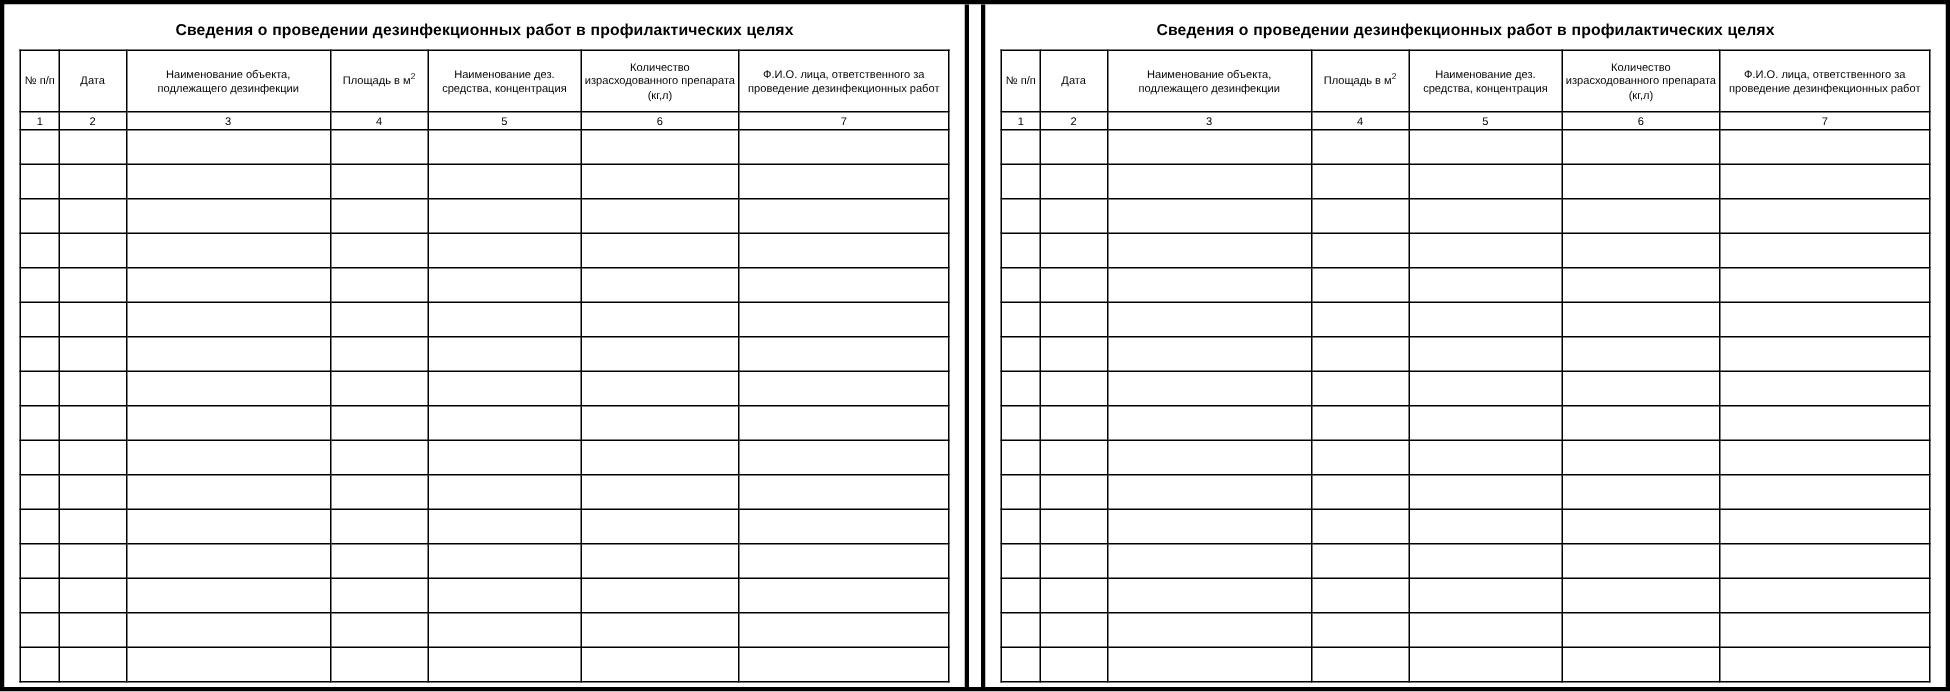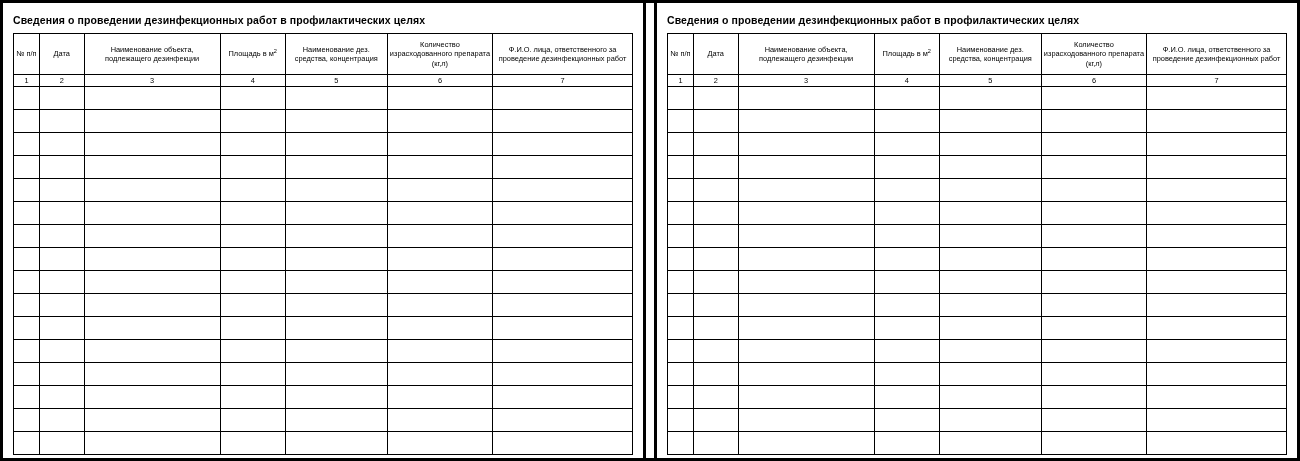--- a/index.html
+++ b/index.html
@@ -29,21 +29,21 @@
     position: relative;
   }
   .gutter {
     width: 8px;
     flex: 0 0 8px;
     background: #fff;
     border-left: 3px solid #000;
     border-right: 3px solid #000;
   }
   .page-title {
-    text-align: left;
+    text-align: center;
     font-size: 10.5px;
     font-weight: bold;
     color: #000;
     margin: 3px 0 7px 0;
     letter-spacing: 0.1px;
   }
   table.reg {
     width: 100%;
     border-collapse: collapse;
     table-layout: fixed;

